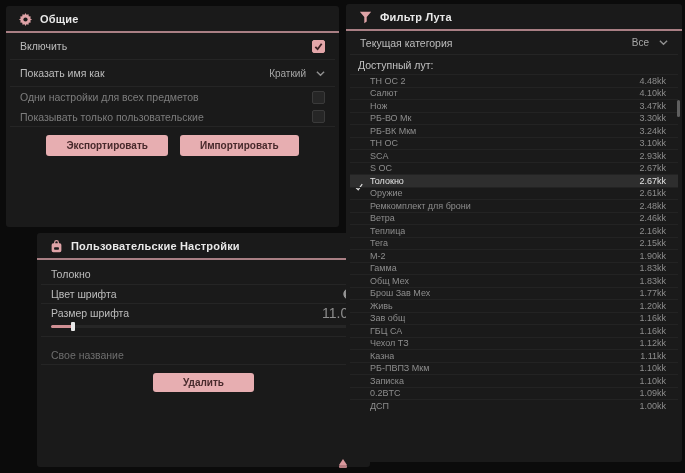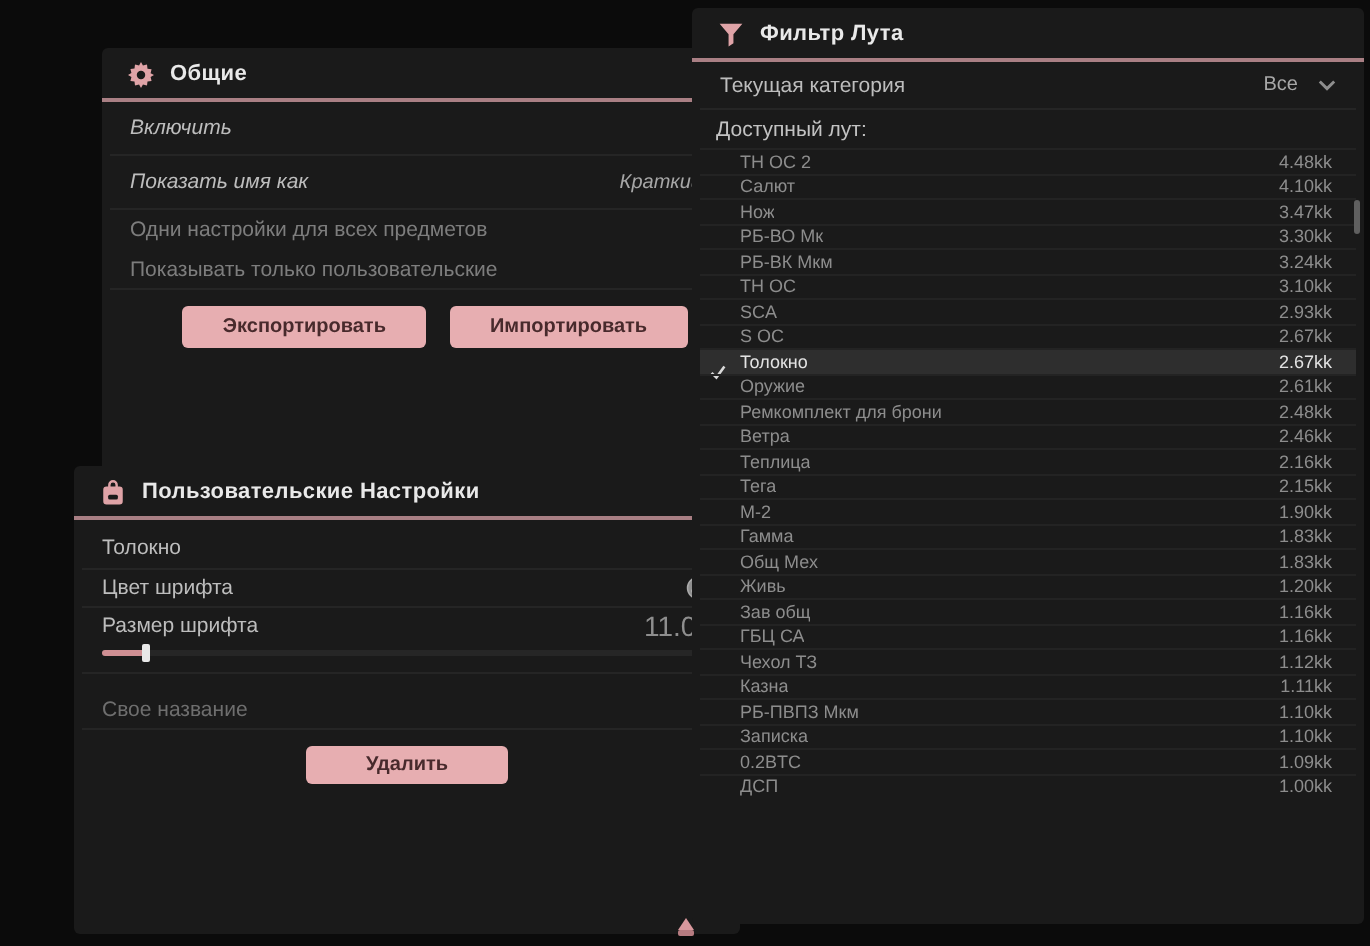--- a/index.html
+++ b/index.html
@@ -1,19 +1,19 @@
 <!DOCTYPE html>
 <html><head>
 <meta charset="utf-8">
 <style>
   * { margin:0; padding:0; box-sizing:border-box; }
   html,body { width:685px; height:473px; background:#0b0b0b; overflow:hidden;
     font-family:"Liberation Sans", sans-serif; }
   .panel { position:absolute; background:#1a1a1a; border-radius:3px; overflow:hidden; }
-  #panel-general { left:6px; top:24px; width:333px; height:221px;margin-left:45px; }
+  #panel-general { left:6px; top:6px; width:333px; height:221px; }
   #panel-user   { left:6px; top:233px; width:333px; height:234px;margin-left:31px; }
   #panel-filter { left:346px; top:4px; width:336px; height:458px; }
 
   .panel-header { display:flex; align-items:center; gap:8px; padding:6px 12px 5px 12px; }
   .panel-title { color:#e9e9e9; font-size:11px; font-weight:bold; letter-spacing:.2px; }
   .panel-sep { height:2px; background:#a97f84; }
 
   .hicon { width:14px; height:14px; display:inline-flex; align-items:center; justify-content:center; }
   .hicon svg { display:block; }
 
@@ -31,21 +31,21 @@
   .checkbox svg { display:none; }
 
   .dropdown { display:flex; align-items:center; gap:10px; color:#a7a7a7; font-size:10px; cursor:pointer; }
   .chev { width:9px; height:9px; }
 
   .btn { background:#e7aeb1; color:#482a2c; font-size:10px; font-weight:bold;
          border:none; border-radius:3px; padding:5px 20px; cursor:pointer; }
   .btn-row { display:flex; justify-content:center; gap:12px; margin-top:8px; }
 
   
-  .r26 { height:27px;font-style:italic; }
+  .r26 { height:27px; }
   .r20 { height:20px; }
 
   
   .item-title-row { height:21px; display:flex; align-items:center; margin:4px 4px 0 4px;
                     padding:0 10px; border-bottom:1px solid #252525; }
   .slider-row { margin:0 4px; padding:4px 10px 8px 10px; border-bottom:1px solid #252525; }
   .slider-track { position:relative; height:3px; width:100%; background:#262626; border-radius:2px; }
   .slider-fill { position:absolute; left:0; top:0; height:3px; width:22px; background:#cf8f93; border-radius:2px; }
   .slider-handle { position:absolute; left:20px; top:-3px; width:4px; height:9px; background:#e8e8e8; border-radius:1px; cursor:pointer; }
   .input-row { height:20px; }
@@ -311,20 +311,25 @@
     <span class="loot-name">Гамма</span>
     <span class="loot-value">1.83kk</span>
   </div>
 
   <div class="loot-row">
 
     <span class="loot-name">Общ Мех</span>
     <span class="loot-value">1.83kk</span>
   </div>
 
+  <div class="loot-row">
+
+    <span class="loot-name">Брош Зав Мех</span>
+    <span class="loot-value">1.77kk</span>
+  </div>
 
   <div class="loot-row">
 
     <span class="loot-name">Живь</span>
     <span class="loot-value">1.20kk</span>
   </div>
 
   <div class="loot-row">
 
     <span class="loot-name">Зав общ</span>

